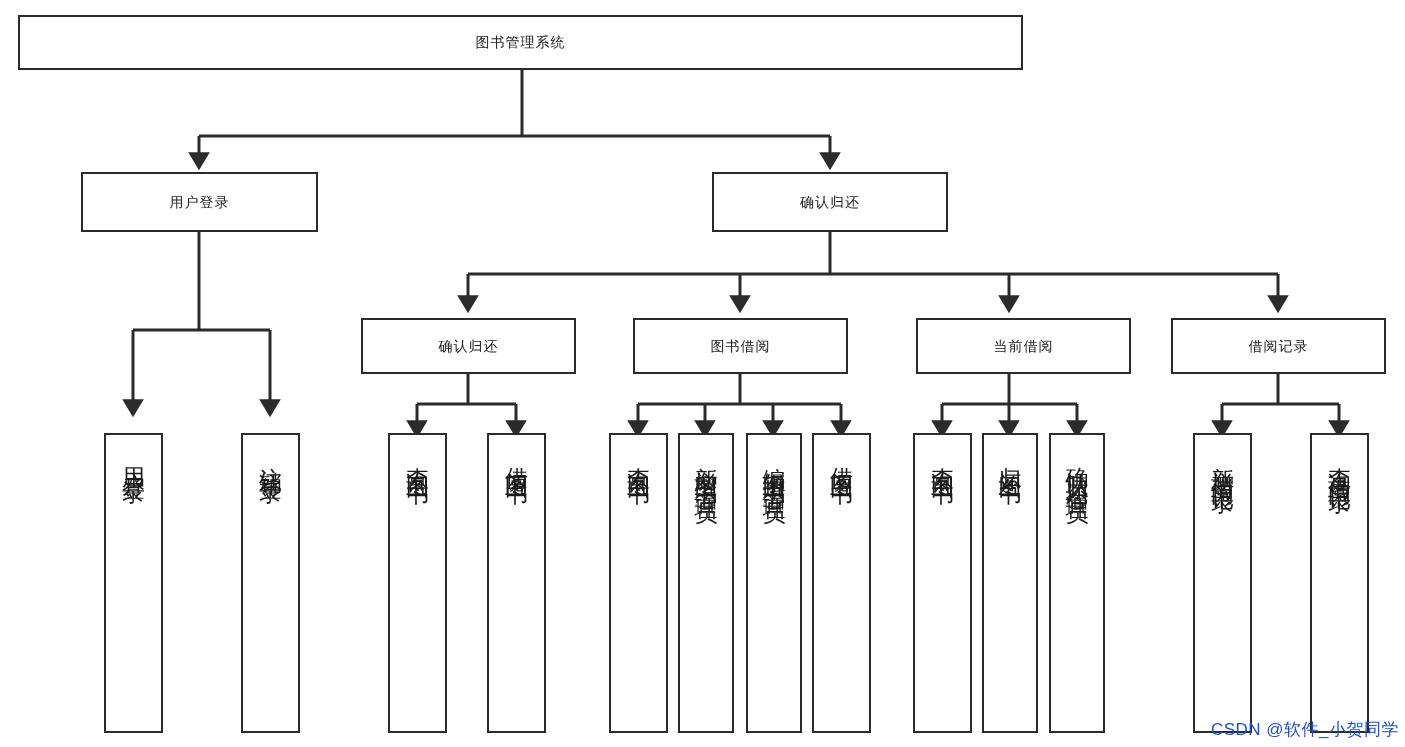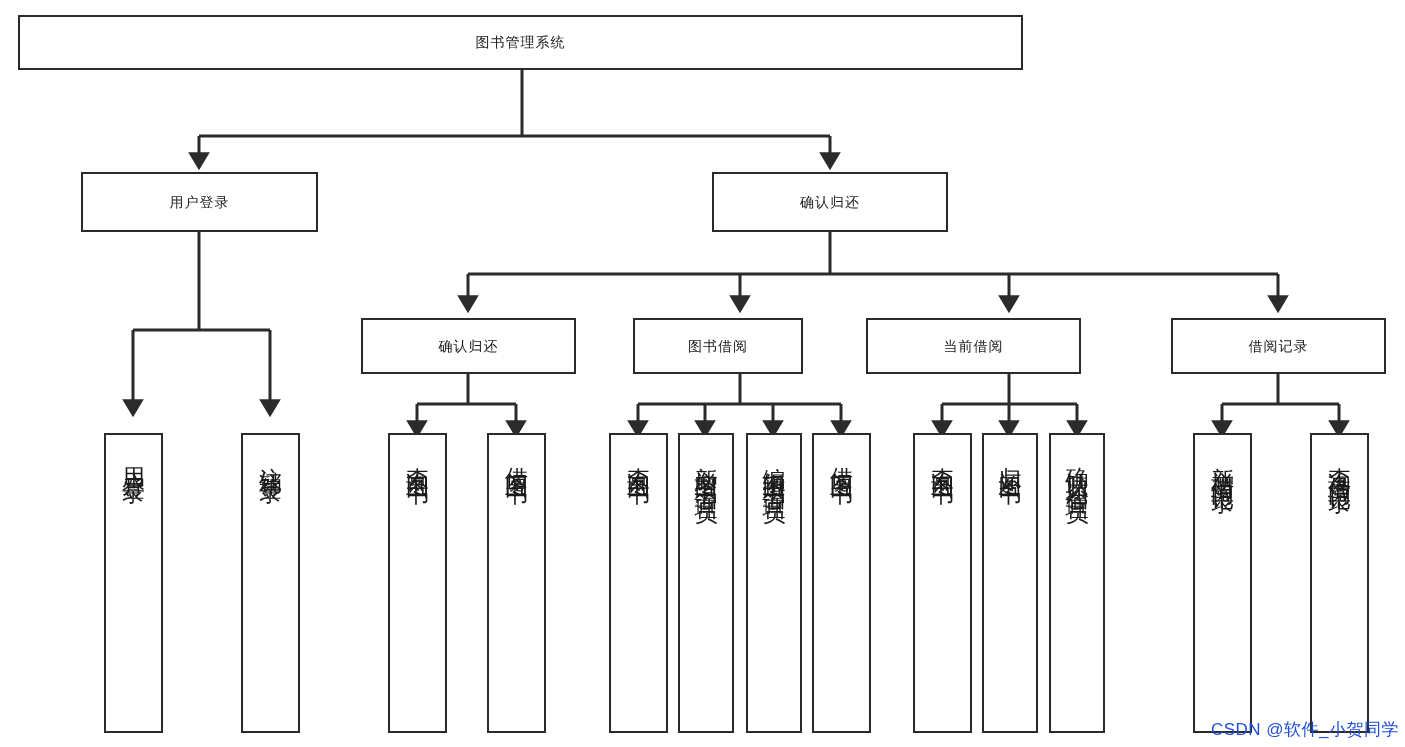--- a/index.html
+++ b/index.html
@@ -116,24 +116,24 @@
   <div class="node horiz" style="left:81px;top:172px;width:237px;height:60px;">
     <span class="label">用户登录</span>
   </div>
   <div class="node horiz" style="left:712px;top:172px;width:236px;height:60px;">
     <span class="label">确认归还</span>
   </div>
 
   <div class="node horiz" style="left:361px;top:318px;width:215px;height:56px;">
     <span class="label">确认归还</span>
   </div>
-  <div class="node horiz" style="left:633px;top:318px;width:170px;height:56px;">
+  <div class="node horiz" style="left:633px;top:318px;width:215px;height:56px;">
     <span class="label">图书借阅</span>
   </div>
-  <div class="node horiz" style="left:866px;top:318px;width:215px;height:56px;">
+  <div class="node horiz" style="left:916px;top:318px;width:215px;height:56px;">
     <span class="label">当前借阅</span>
   </div>
   <div class="node horiz" style="left:1171px;top:318px;width:215px;height:56px;">
     <span class="label">借阅记录</span>
   </div>
 
   <div class="node vert" style="left:104px;top:433px;width:59px;height:300px;">
     <span class="label">用户登录</span>
   </div>
   <div class="node vert" style="left:241px;top:433px;width:59px;height:300px;">

